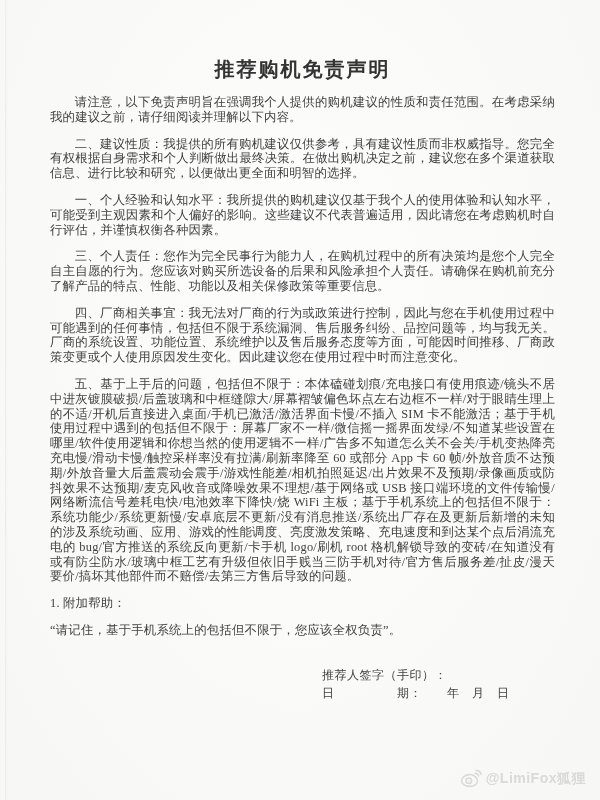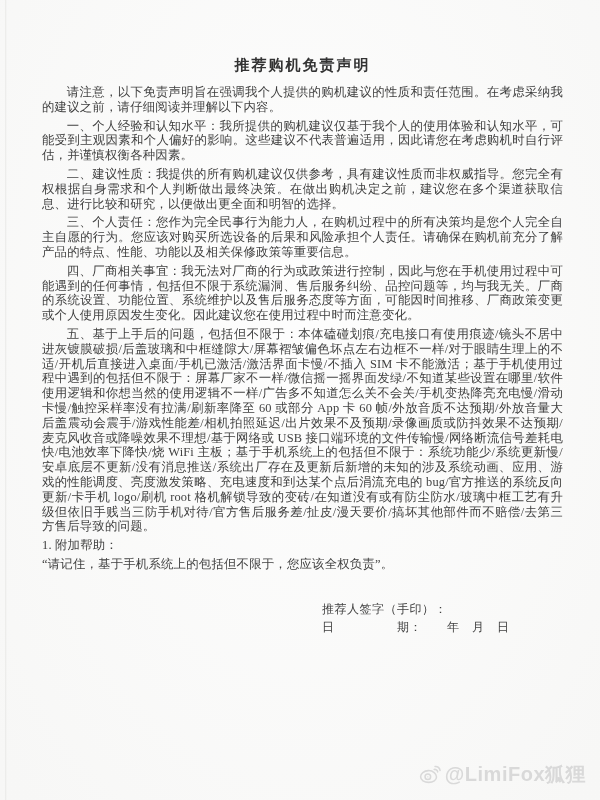--- a/index.html
+++ b/index.html
@@ -25,27 +25,27 @@
   .page::before {
     content: "";
     position: absolute;
     left: 5px; top: 0; bottom: 0;
     width: 2px;
     background: linear-gradient(to right, #e9e9e7, rgba(255,255,255,0));
   }
   .title {
     margin: 0 0 10px 0;
     text-align: center;
-    font-size: 15px;
+    font-size: 20px;
     font-weight: bold;
     letter-spacing: 2px;
     color: #333333;
   }
   .body-text p {
-    margin: 4px;
+    margin: 12px;
     font-size: 12.4px;
     line-height: 14.8px;
     text-align: justify;
     text-justify: inter-ideograph;
     letter-spacing: 0.2px;
   }
   .indent { text-indent: 2em; }
   .no-indent { text-indent: 0; }
   .quote-line { text-indent: 0; }
   .signature {
@@ -61,39 +61,39 @@
     letter-spacing: 0.5px;
   }
   .watermark {
     position: absolute;
     right: 14px;
     bottom: 12px;
     display: flex;
     align-items: center;
     gap: 4px;
     color: #d9d9d9;
-    font-size: 20px;
+    font-size: 14px;
     font-weight: bold;
     font-family: "Liberation Sans", "DejaVu Sans", sans-serif;
     letter-spacing: 0.5px;
     user-select: none;
   }
   .wm-icon { display: inline-flex; }
 </style>
 </head>
 <body>
 
 <div class="page">
 
   <h1 class="title">推荐购机免责声明</h1>
 
   <div class="body-text">
     <p class="indent">请注意，以下免责声明旨在强调我个人提供的购机建议的性质和责任范围。在考虑采纳我的建议之前，请仔细阅读并理解以下内容。</p>
+    <p class="indent">二、建议性质：我提供的所有购机建议仅供参考，具有建议性质而非权威指导。您完全有权根据自身需求和个人判断做出最终决策。在做出购机决定之前，建议您在多个渠道获取信息、进行比较和研究，以便做出更全面和明智的选择。</p>
     <p class="indent">一、个人经验和认知水平：我所提供的购机建议仅基于我个人的使用体验和认知水平，可能受到主观因素和个人偏好的影响。这些建议不代表普遍适用，因此请您在考虑购机时自行评估，并谨慎权衡各种因素。</p>
-    <p class="indent">二、建议性质：我提供的所有购机建议仅供参考，具有建议性质而非权威指导。您完全有权根据自身需求和个人判断做出最终决策。在做出购机决定之前，建议您在多个渠道获取信息、进行比较和研究，以便做出更全面和明智的选择。</p>
     <p class="indent">三、个人责任：您作为完全民事行为能力人，在购机过程中的所有决策均是您个人完全自主自愿的行为。您应该对购买所选设备的后果和风险承担个人责任。请确保在购机前充分了解产品的特点、性能、功能以及相关保修政策等重要信息。</p>
     <p class="indent">四、厂商相关事宜：我无法对厂商的行为或政策进行控制，因此与您在手机使用过程中可能遇到的任何事情，包括但不限于系统漏洞、售后服务纠纷、品控问题等，均与我无关。厂商的系统设置、功能位置、系统维护以及售后服务态度等方面，可能因时间推移、厂商政策变更或个人使用原因发生变化。因此建议您在使用过程中时而注意变化。</p>
     <p class="indent">五、基于上手后的问题，包括但不限于：本体磕碰划痕/充电接口有使用痕迹/镜头不居中进灰镀膜破损/后盖玻璃和中框缝隙大/屏幕褶皱偏色坏点左右边框不一样/对于眼睛生理上的不适/开机后直接进入桌面/手机已激活/激活界面卡慢/不插入 SIM 卡不能激活；基于手机使用过程中遇到的包括但不限于：屏幕厂家不一样/微信摇一摇界面发绿/不知道某些设置在哪里/软件使用逻辑和你想当然的使用逻辑不一样/广告多不知道怎么关不会关/手机变热降亮充电慢/滑动卡慢/触控采样率没有拉满/刷新率降至 60 或部分 App 卡 60 帧/外放音质不达预期/外放音量大后盖震动会震手/游戏性能差/相机拍照延迟/出片效果不及预期/录像画质或防抖效果不达预期/麦克风收音或降噪效果不理想/基于网络或 USB 接口端环境的文件传输慢/网络断流信号差耗电快/电池效率下降快/烧 WiFi 主板；基于手机系统上的包括但不限于：系统功能少/系统更新慢/安卓底层不更新/没有消息推送/系统出厂存在及更新后新增的未知的涉及系统动画、应用、游戏的性能调度、亮度激发策略、充电速度和到达某个点后涓流充电的 bug/官方推送的系统反向更新/卡手机 logo/刷机 root 格机解锁导致的变砖/在知道没有或有防尘防水/玻璃中框工艺有升级但依旧手贱当三防手机对待/官方售后服务差/扯皮/漫天要价/搞坏其他部件而不赔偿/去第三方售后导致的问题。</p>
 
     <p class="no-indent">1. 附加帮助：</p>
 
 
     <p class="quote-line">“请记住，基于手机系统上的包括但不限于，您应该全权负责”。</p>
   </div>
 

